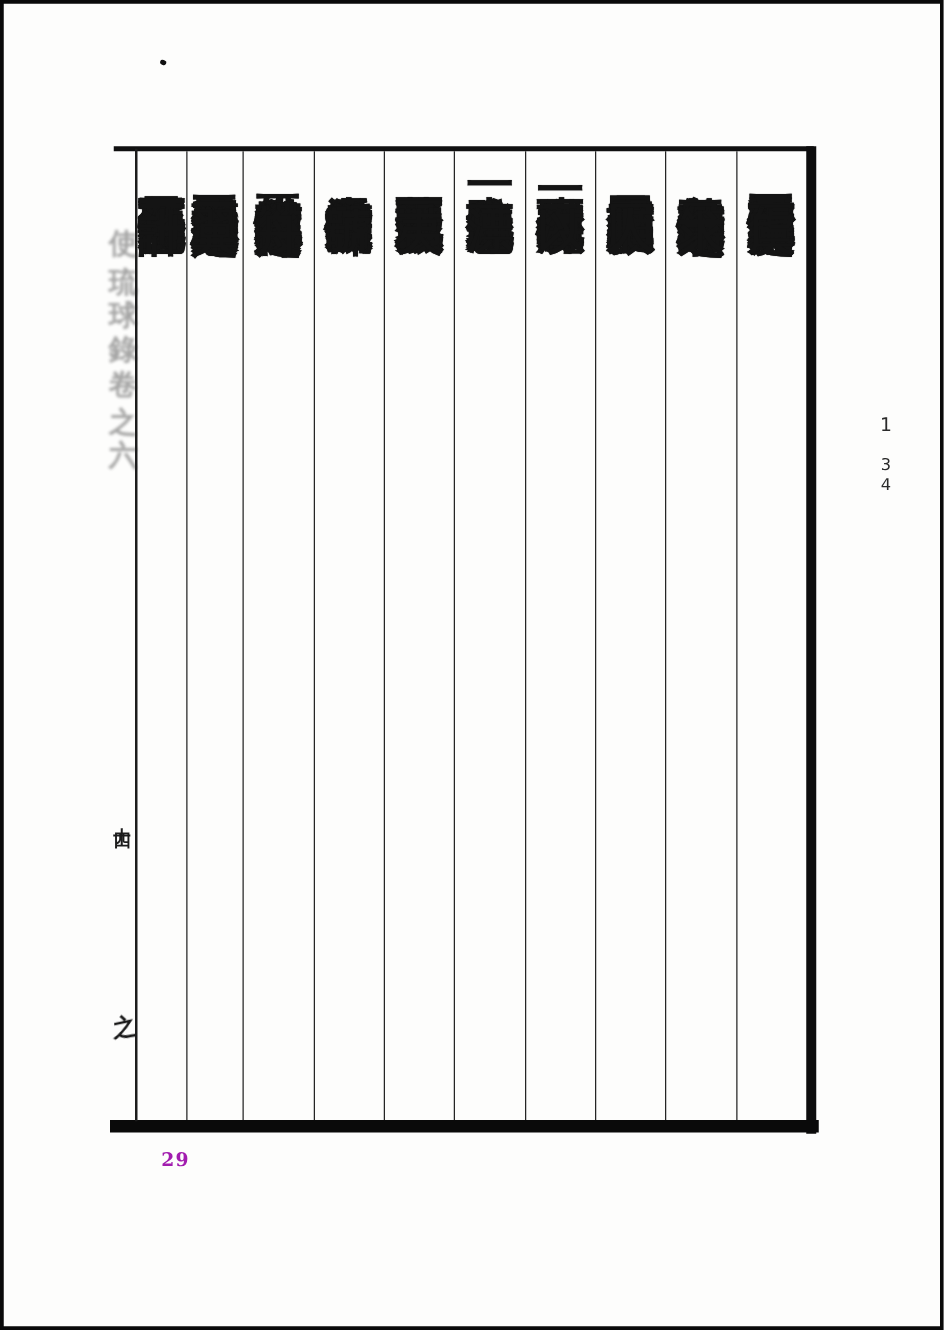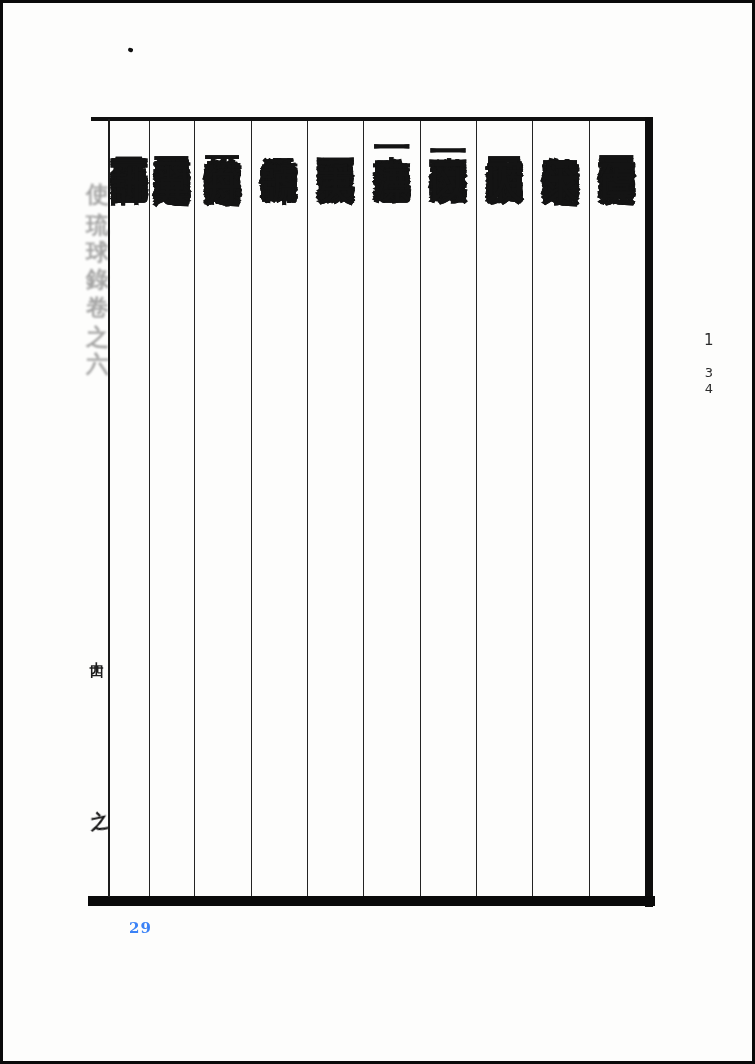--- a/index.html
+++ b/index.html
@@ -66,21 +66,21 @@
   }
   .pencil{
     position:absolute;left:701px;top:328px;
     display:flex;flex-direction:column;align-items:center;
     font-family:"DejaVu Sans", sans-serif;
     font-size:13px;color:#2b2b2b;line-height:1.3;
   }
   .pencil div:first-child{margin-bottom:14px;font-size:15px;}
   .page-number{
     position:absolute;left:126px;top:916px;
-    font-size:15px;letter-spacing:1px;color:#3b82f6;
+    font-size:15px;letter-spacing:1px;color:#a21caf;
     font-family:"DejaVu Serif", serif;font-weight:700;
   }
 </style>
 </head>
 <body>
 
 <div class="page">
 
   <div class="speck"></div>
 

